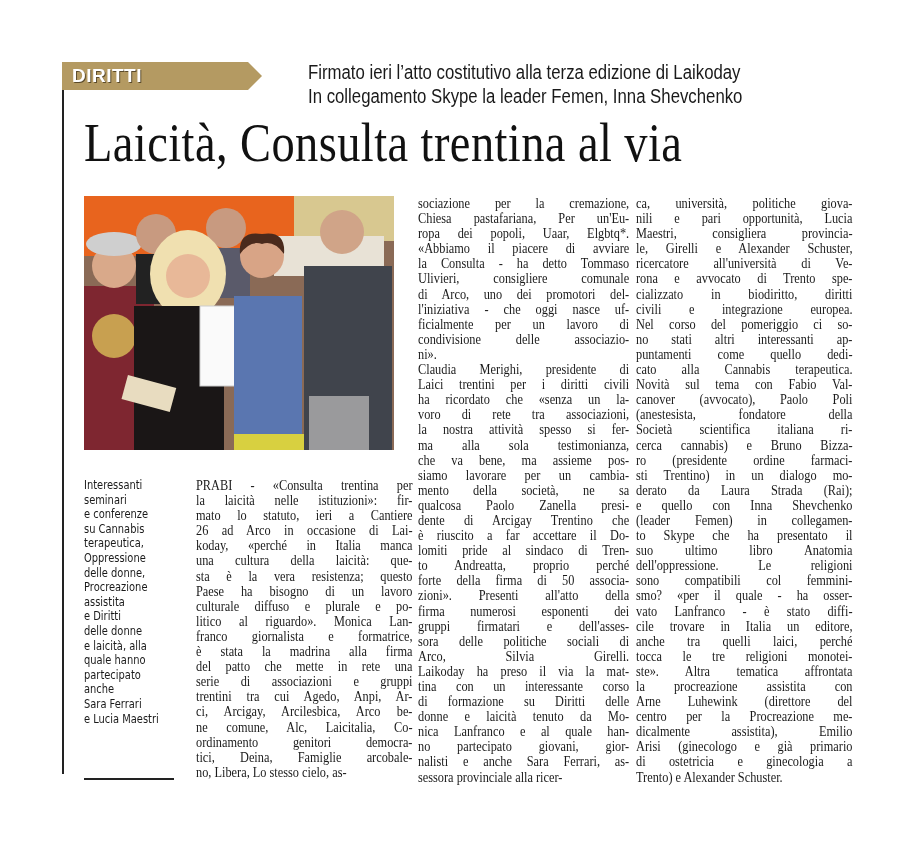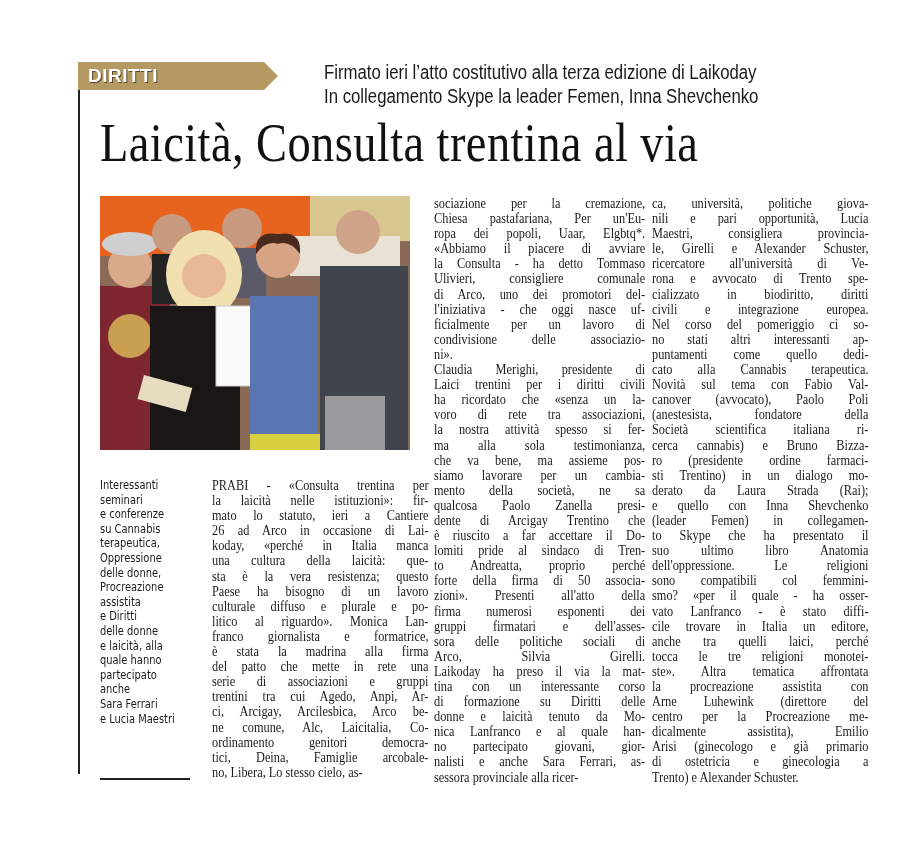--- a/index.html
+++ b/index.html
@@ -1,17 +1,17 @@
 <!DOCTYPE html>
 <html><head>
 <meta charset="utf-8">
 <style>
   html, body { margin:0; padding:0; background:#ffffff; }
   body { width:900px; height:850px; position:relative; overflow:hidden; color:#1a1a1a; }
-  .page { position:absolute; left:16px; top:0; width:728px; height:850px; }
+  .page { position:absolute; left:0; top:0; width:728px; height:850px; }
 
   .vrule { position:absolute; left:62px; top:62px; width:2px; height:712px; background:#222; }
 
   .kicker-wrap { position:absolute; left:62px; top:62px; width:200px; height:28px; }
   .kicker { position:absolute; left:0; top:0; width:188px; height:28px; background:#b49a62;
             clip-path: polygon(0 0, 186px 0, 200px 14px, 186px 28px, 0 28px); width:200px; }
   .kicker-label { position:absolute; left:10px; top:3px; font-family:"Liberation Sans", sans-serif;
             font-weight:bold; font-size:19px; color:#fff; letter-spacing:0.5px; line-height:22px;
             text-shadow:1px 1px 0 #5a4a2a; }
 

